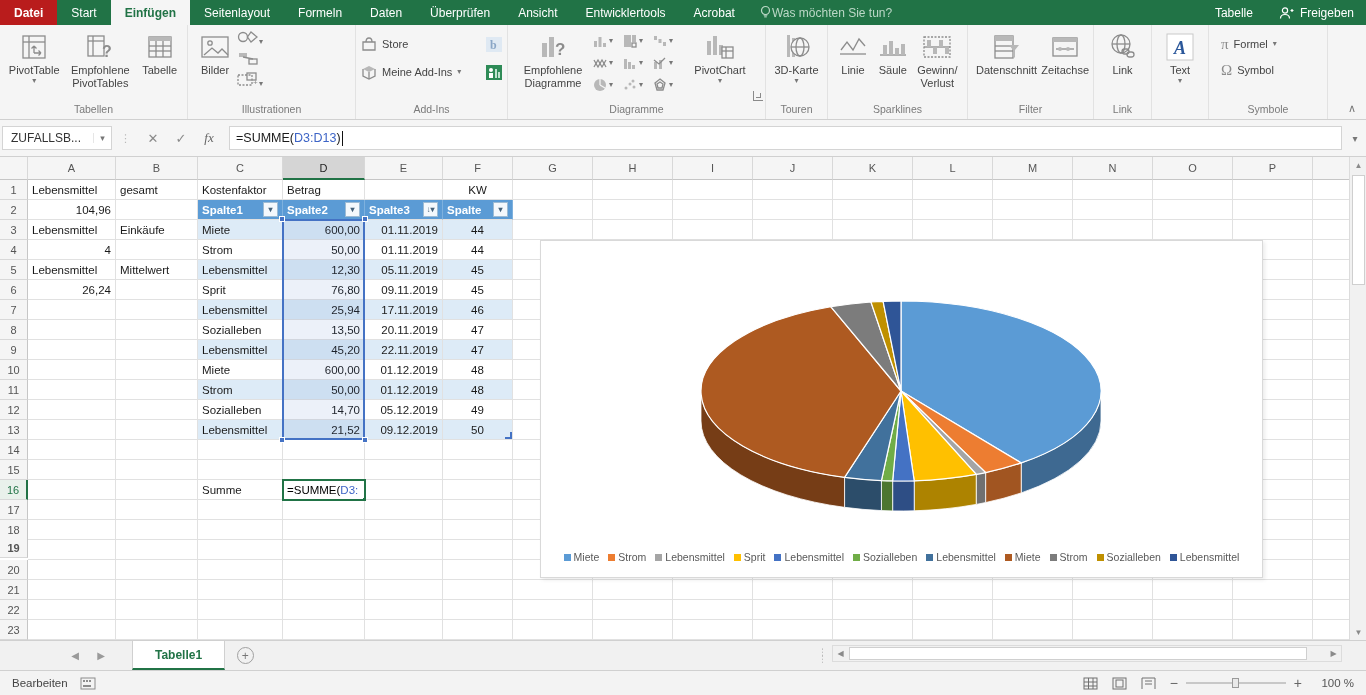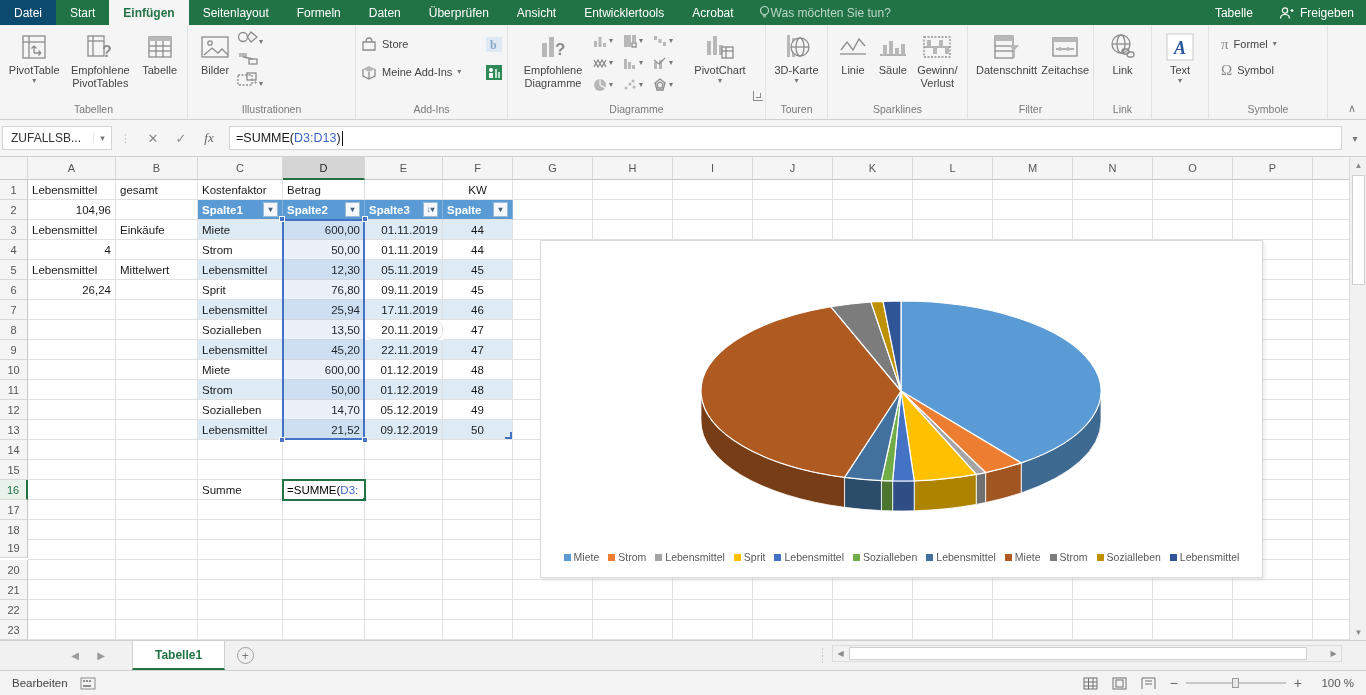--- a/index.html
+++ b/index.html
@@ -2,21 +2,21 @@
 <html><head>
 <meta charset="utf-8">
 <style>
   *{box-sizing:border-box;margin:0;padding:0}
   html,body{width:1366px;height:695px;overflow:hidden;font-family:"Liberation Sans",sans-serif;background:#fff}
   #stage{position:relative;width:1366px;height:695px;background:#fff}
 
   
   #tabrow{position:absolute;left:0;top:0;width:1366px;height:25px;background:#217346;display:flex;align-items:stretch;color:#fff;font-size:12px}
   .rtab{padding:0 14px;display:flex;align-items:center;cursor:pointer;white-space:nowrap}
-  .rtab.file{background:#0c4a6e;font-weight:normal}
+  .rtab.file{background:#b91c1c;font-weight:bold}
   .rtab.active{background:#f5f5f5;color:#217346;font-weight:bold}
   #tellme{display:flex;align-items:center;color:#bcd8c7;padding:0 10px;font-size:12px}
   #tabspacer{flex:1}
   #anmelden{display:flex;align-items:center;padding:0 14px;font-size:12px}
   #freigeben{display:flex;align-items:center;gap:6px;padding:0 12px;font-size:12px}
 
   
   #ribbon{position:absolute;left:0;top:25px;width:1366px;height:95px;background:#f5f5f5;border-bottom:1px solid #d0d0d0;display:flex}
   .rgroup{display:flex;flex-direction:column;border-right:1px solid #e2e2e2;position:relative}
   .rbody{flex:1;display:flex;align-items:flex-start;padding:3px 5px 0 5px}
@@ -542,21 +542,21 @@
       <div class="rhdr" style="top: 183px; height: 20px;">9</div>
       <div class="rhdr" style="top: 203px; height: 20px;">10</div>
       <div class="rhdr" style="top: 223px; height: 20px;">11</div>
       <div class="rhdr" style="top: 243px; height: 20px;">12</div>
       <div class="rhdr" style="top: 263px; height: 20px;">13</div>
       <div class="rhdr" style="top: 283px; height: 20px;">14</div>
       <div class="rhdr" style="top: 303px; height: 20px;">15</div>
       <div class="rhdr sel" style="top: 323px; height: 20px;">16</div>
       <div class="rhdr" style="top: 343px; height: 20px;">17</div>
       <div class="rhdr" style="top: 363px; height: 20px;">18</div>
-      <div class="rhdr" style="top: 381px; height: 20px;">19</div>
+      <div class="rhdr" style="top: 381px; height: 20px; font-weight: bold;">19</div>
       <div class="rhdr" style="top: 403px; height: 20px;">20</div>
       <div class="rhdr" style="top: 423px; height: 20px;">21</div>
       <div class="rhdr" style="top: 443px; height: 20px;">22</div>
       <div class="rhdr" style="top: 463px; height: 20px;">23</div>
       <div class="cell al" style="left: 28px; top: 23px; width: 88px; height: 20px;">
         <span>Lebensmittel</span>
       </div>
       <div class="cell al" style="left: 116px; top: 23px; width: 82px; height: 20px;">
         <span>gesamt</span>
       </div>
@@ -750,21 +750,21 @@
       <div class="cell" style="left: 1233px; top: 143px; width: 80px; height: 20px;"></div>
       <div class="cell" style="left: 1313px; top: 143px; width: 37px; height: 20px;"></div>
       <div class="cell" style="left: 28px; top: 163px; width: 88px; height: 20px;"></div>
       <div class="cell" style="left: 116px; top: 163px; width: 82px; height: 20px;"></div>
       <div class="cell al" style="left: 198px; top: 163px; width: 85px; height: 20px;">
         <span>Sozialleben</span>
       </div>
       <div class="cell ar" style="left: 283px; top: 163px; width: 82px; height: 20px;">
         <span>13,50</span>
       </div>
-      <div class="cell ar" style="left: 365px; top: 163px; width: 78px; height: 20px; border-radius: 8px;">
+      <div class="cell ar" style="left: 365px; top: 163px; width: 78px; height: 20px;">
         <span>20.11.2019</span>
       </div>
       <div class="cell ac" style="left: 443px; top: 163px; width: 70px; height: 20px;">
         <span>47</span>
       </div>
       <div class="cell" style="left: 513px; top: 163px; width: 80px; height: 20px;"></div>
       <div class="cell" style="left: 593px; top: 163px; width: 80px; height: 20px;"></div>
       <div class="cell" style="left: 673px; top: 163px; width: 80px; height: 20px;"></div>
       <div class="cell" style="left: 753px; top: 163px; width: 80px; height: 20px;"></div>
       <div class="cell" style="left: 833px; top: 163px; width: 80px; height: 20px;"></div>

